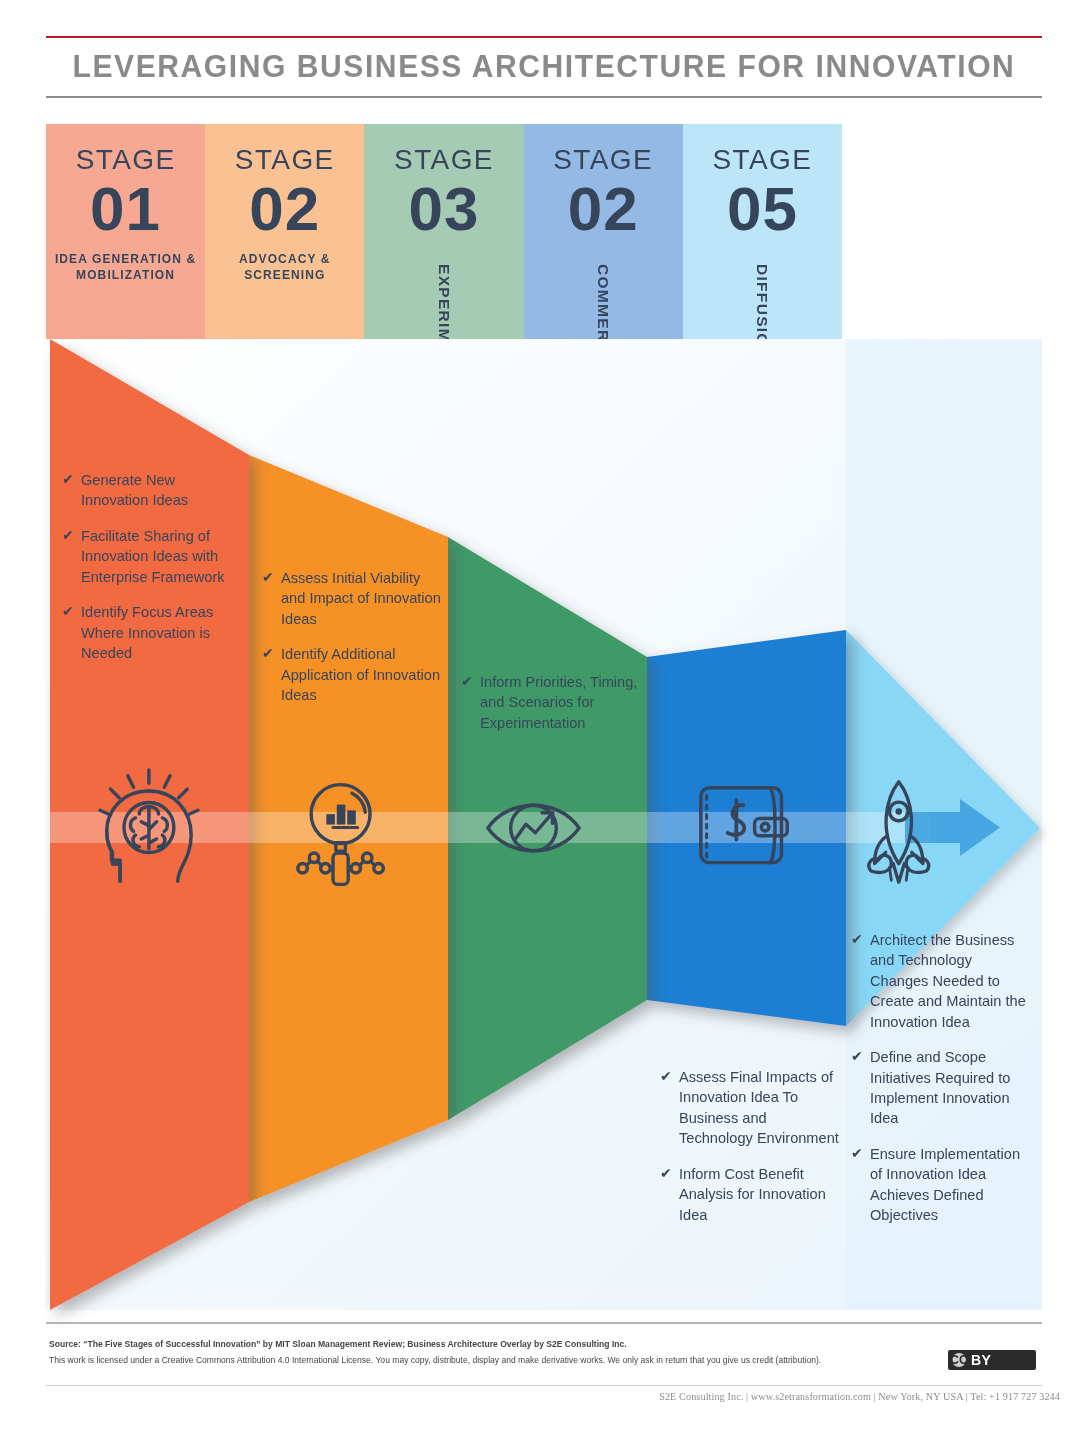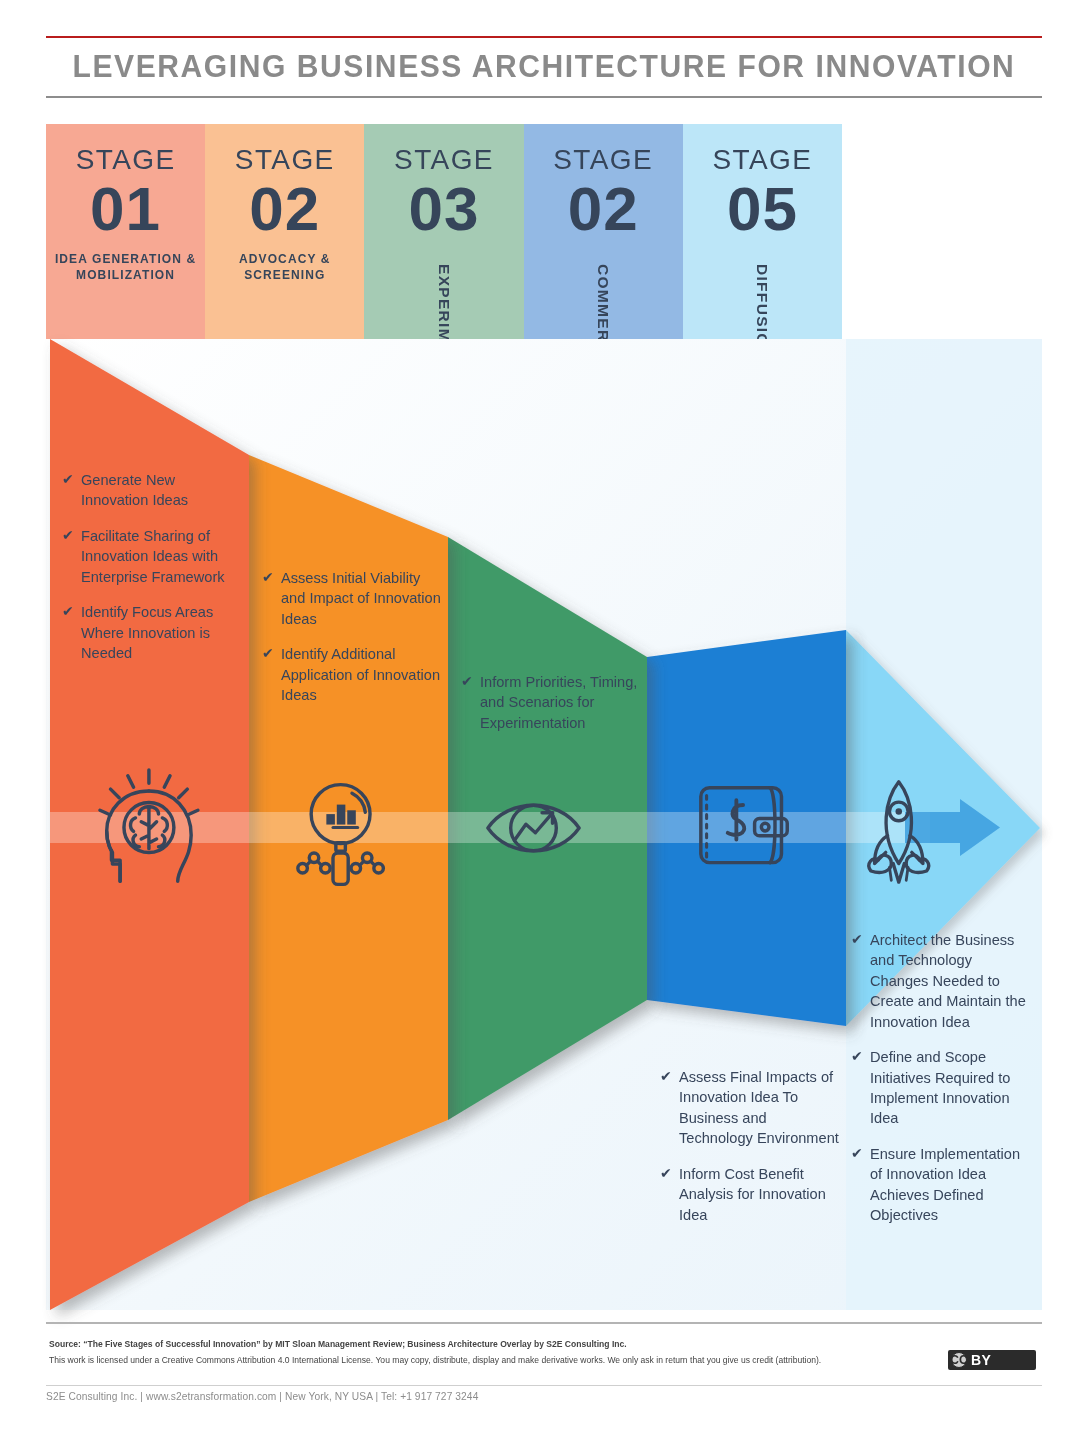--- a/index.html
+++ b/index.html
@@ -129,23 +129,24 @@
     margin-left:3px;
     border:1px solid #2b2b2b;
   }
   .cc-badge .cc-by{
     color:#ffffff;font-size:14px;font-weight:700;margin-left:4px;letter-spacing:0.3px;
   }
   .footer-rule2{
     position:absolute;left:46px;top:1385px;width:996px;height:1px;background:#cfcfcf;
   }
   .footer-info{
-    position:absolute;left:46px;top:1391px;width:996px;
-    text-align:left;color:#8c8c8c;font-size:10.2px;letter-spacing:0.1px;
+    position:absolute;left:64px;top:1391px;width:996px;
+    text-align:right;color:#8c8c8c;font-size:10.2px;letter-spacing:0.1px;
     padding-right:4px;
+    font-family:Liberation Serif, serif;
   }
 </style>
 </head>
 <body>
 
 <div class="page">
 
   <div class="title-block">
     <h1>LEVERAGING BUSINESS ARCHITECTURE FOR INNOVATION</h1>
   </div>

